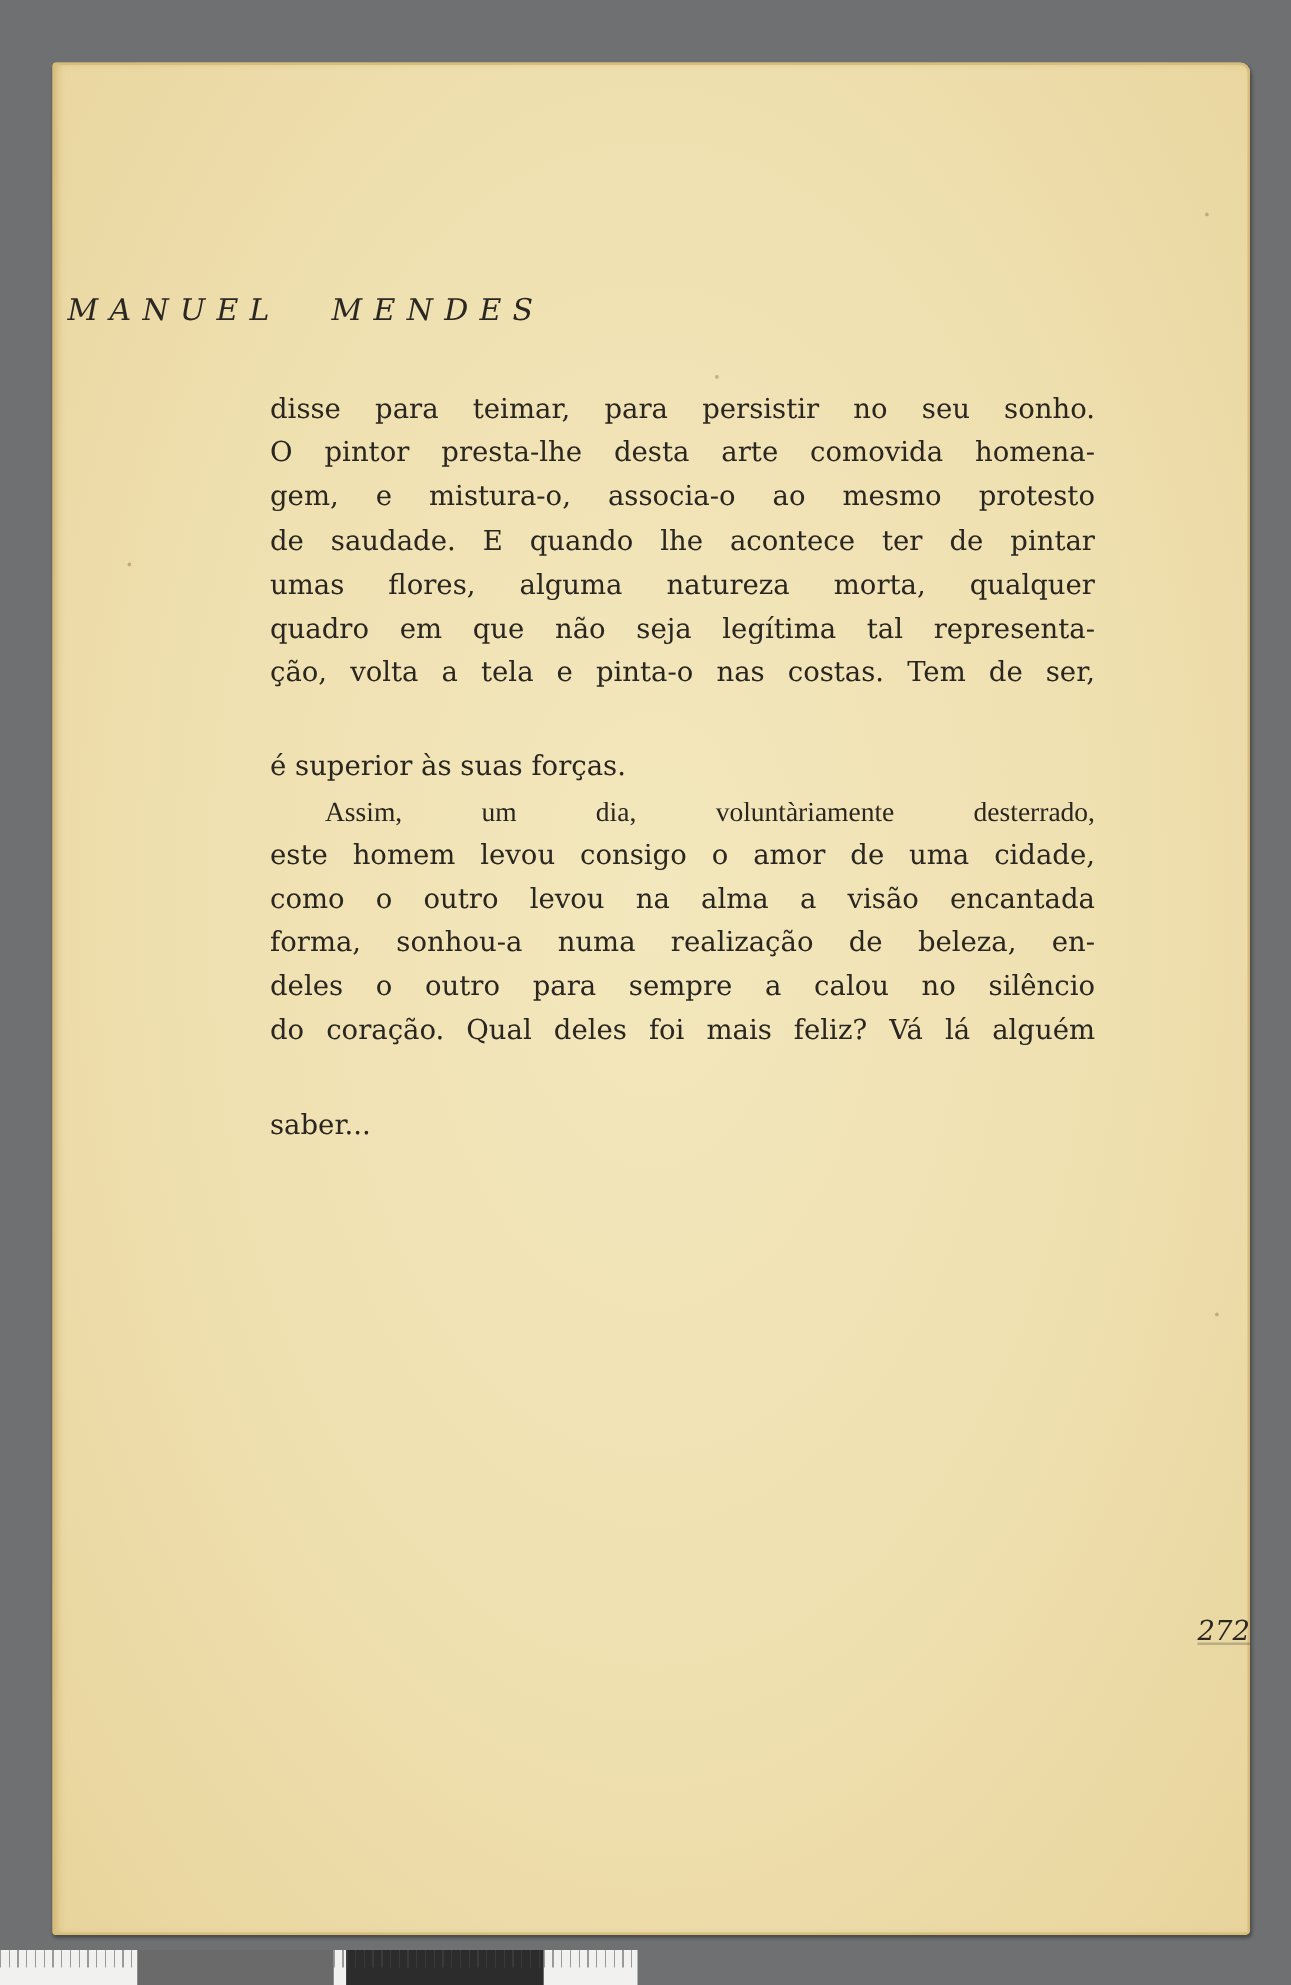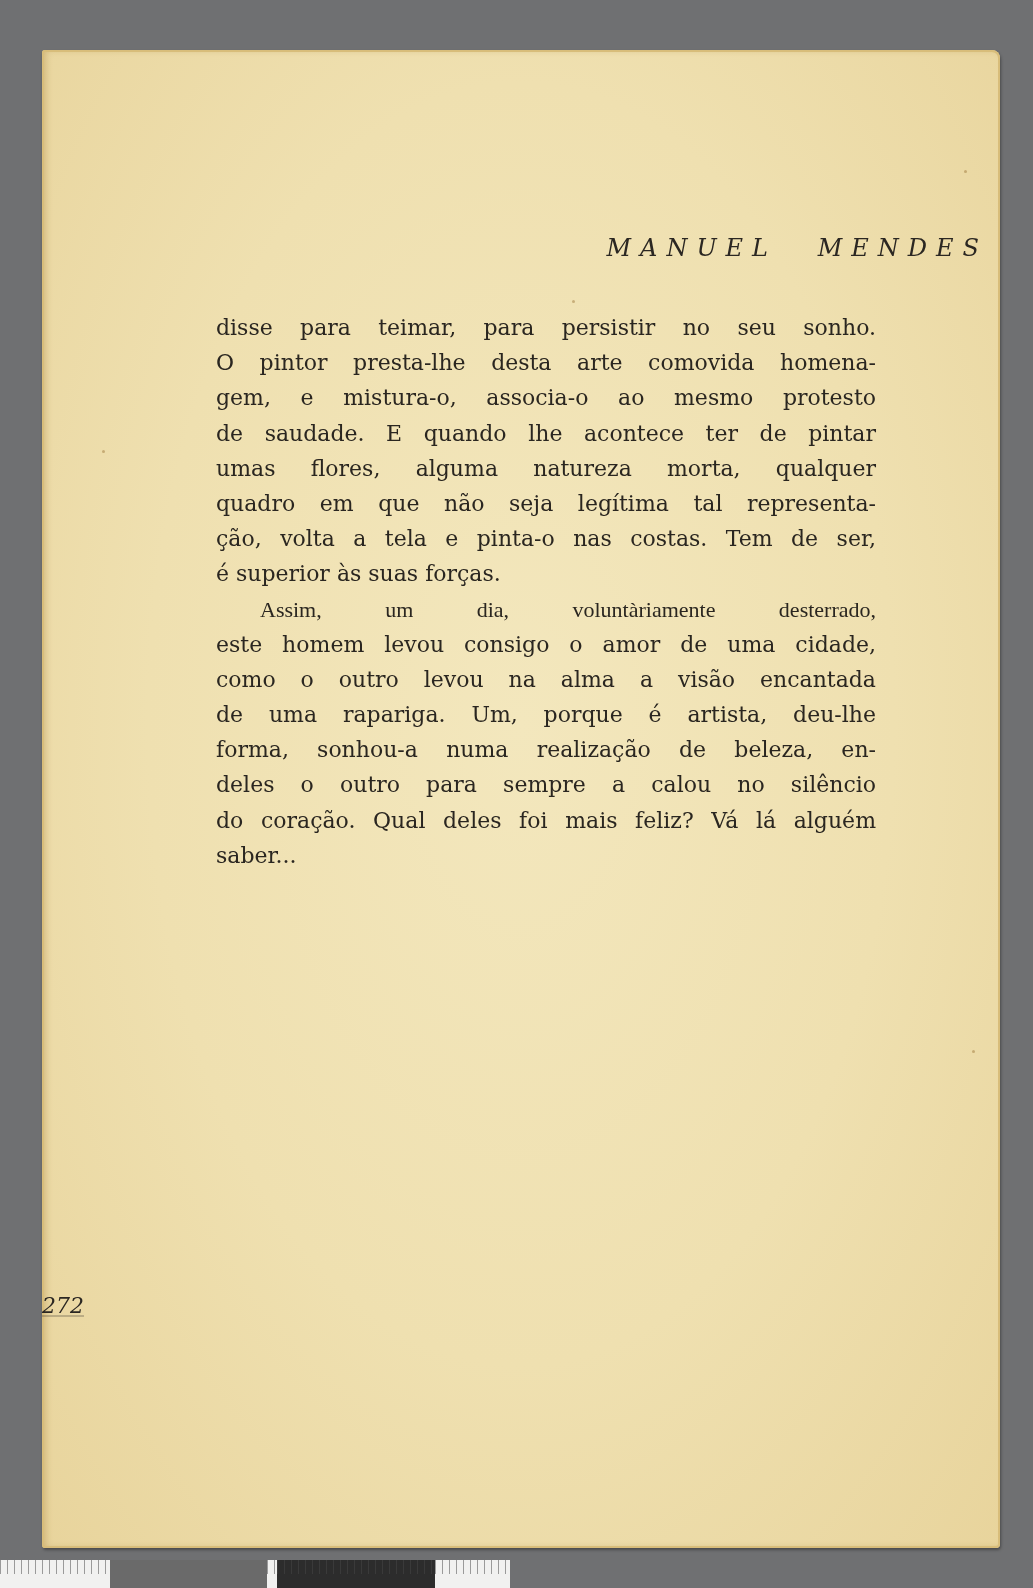--- a/index.html
+++ b/index.html
@@ -22,21 +22,21 @@
       height: 1498px;
       background: radial-gradient(ellipse at 50% 45%, #f3e7bd 0%, #efe0b0 55%, #e8d49c 100%);
       border-radius: 3px 8px 4px 3px;
       box-shadow: inset 0 0 0 2px #d8bd7a, inset 4px 0 6px rgba(170,130,60,0.35), 1px 2px 3px rgba(0,0,0,0.35);
     }
     .running-head {
       position: absolute;
       left: 0;
       width: 100%;
       top: 184px;
-      text-align: right;
+      text-align: left;
       font-family: "DejaVu Serif", "Liberation Serif", serif;
       font-style: italic;
       font-size: 24px;
       letter-spacing: 9px;
       color: #2b2722;
     }
     .running-head span { margin: 0 12px; }
     .body-text {
       position: absolute;
       left: 174px;
@@ -50,31 +50,32 @@
     .line {
       display: block;
       text-align: justify;
       text-align-last: justify;
       white-space: nowrap;
       height: 35.2px;
       overflow: visible;
     }
     .line.last {
       text-align-last: left;
+      margin-top: 40px;
     }
     .line.indent {
       padding-left: 44px;
       font-family: Liberation Serif, serif;
     }
     .folio {
       position: absolute;
       left: 0;
       width: 100%;
       top: 1243px;
-      text-align: left;
+      text-align: right;
       font-family: "DejaVu Serif", "Liberation Serif", serif;
       font-style: italic;
       font-size: 22px;
       color: #2b2722;
       text-decoration: underline;
       text-decoration-color: rgba(43,39,34,0.25);
     }
     .ruler {
       position: absolute;
       left: 0;
@@ -123,21 +124,20 @@
     <span class="line">O pintor presta-lhe desta arte comovida homena-</span>
     <span class="line">gem, e mistura-o, associa-o ao mesmo protesto</span>
     <span class="line">de saudade. E quando lhe acontece ter de pintar</span>
     <span class="line">umas flores, alguma natureza morta, qualquer</span>
     <span class="line">quadro em que não seja legítima tal representa-</span>
     <span class="line">ção, volta a tela e pinta-o nas costas. Tem de ser,</span>
     <span class="line last">é superior às suas forças.</span>
     <span class="line indent">Assim, um dia, voluntàriamente desterrado,</span>
     <span class="line">este homem levou consigo o amor de uma cidade,</span>
     <span class="line">como o outro levou na alma a visão encantada</span>
-    <span class="line">de uma rapariga. Um, porque é artista, deu-lhe</span>
     <span class="line">forma, sonhou-a numa realização de beleza, en-</span>
     <span class="line">deles o outro para sempre a calou no silêncio</span>
     <span class="line">do coração. Qual deles foi mais feliz? Vá lá alguém</span>
     <span class="line last">saber...</span>
   </div>
 
   <div class="folio">272</div>
 </div>
 
 <div class="ruler">

